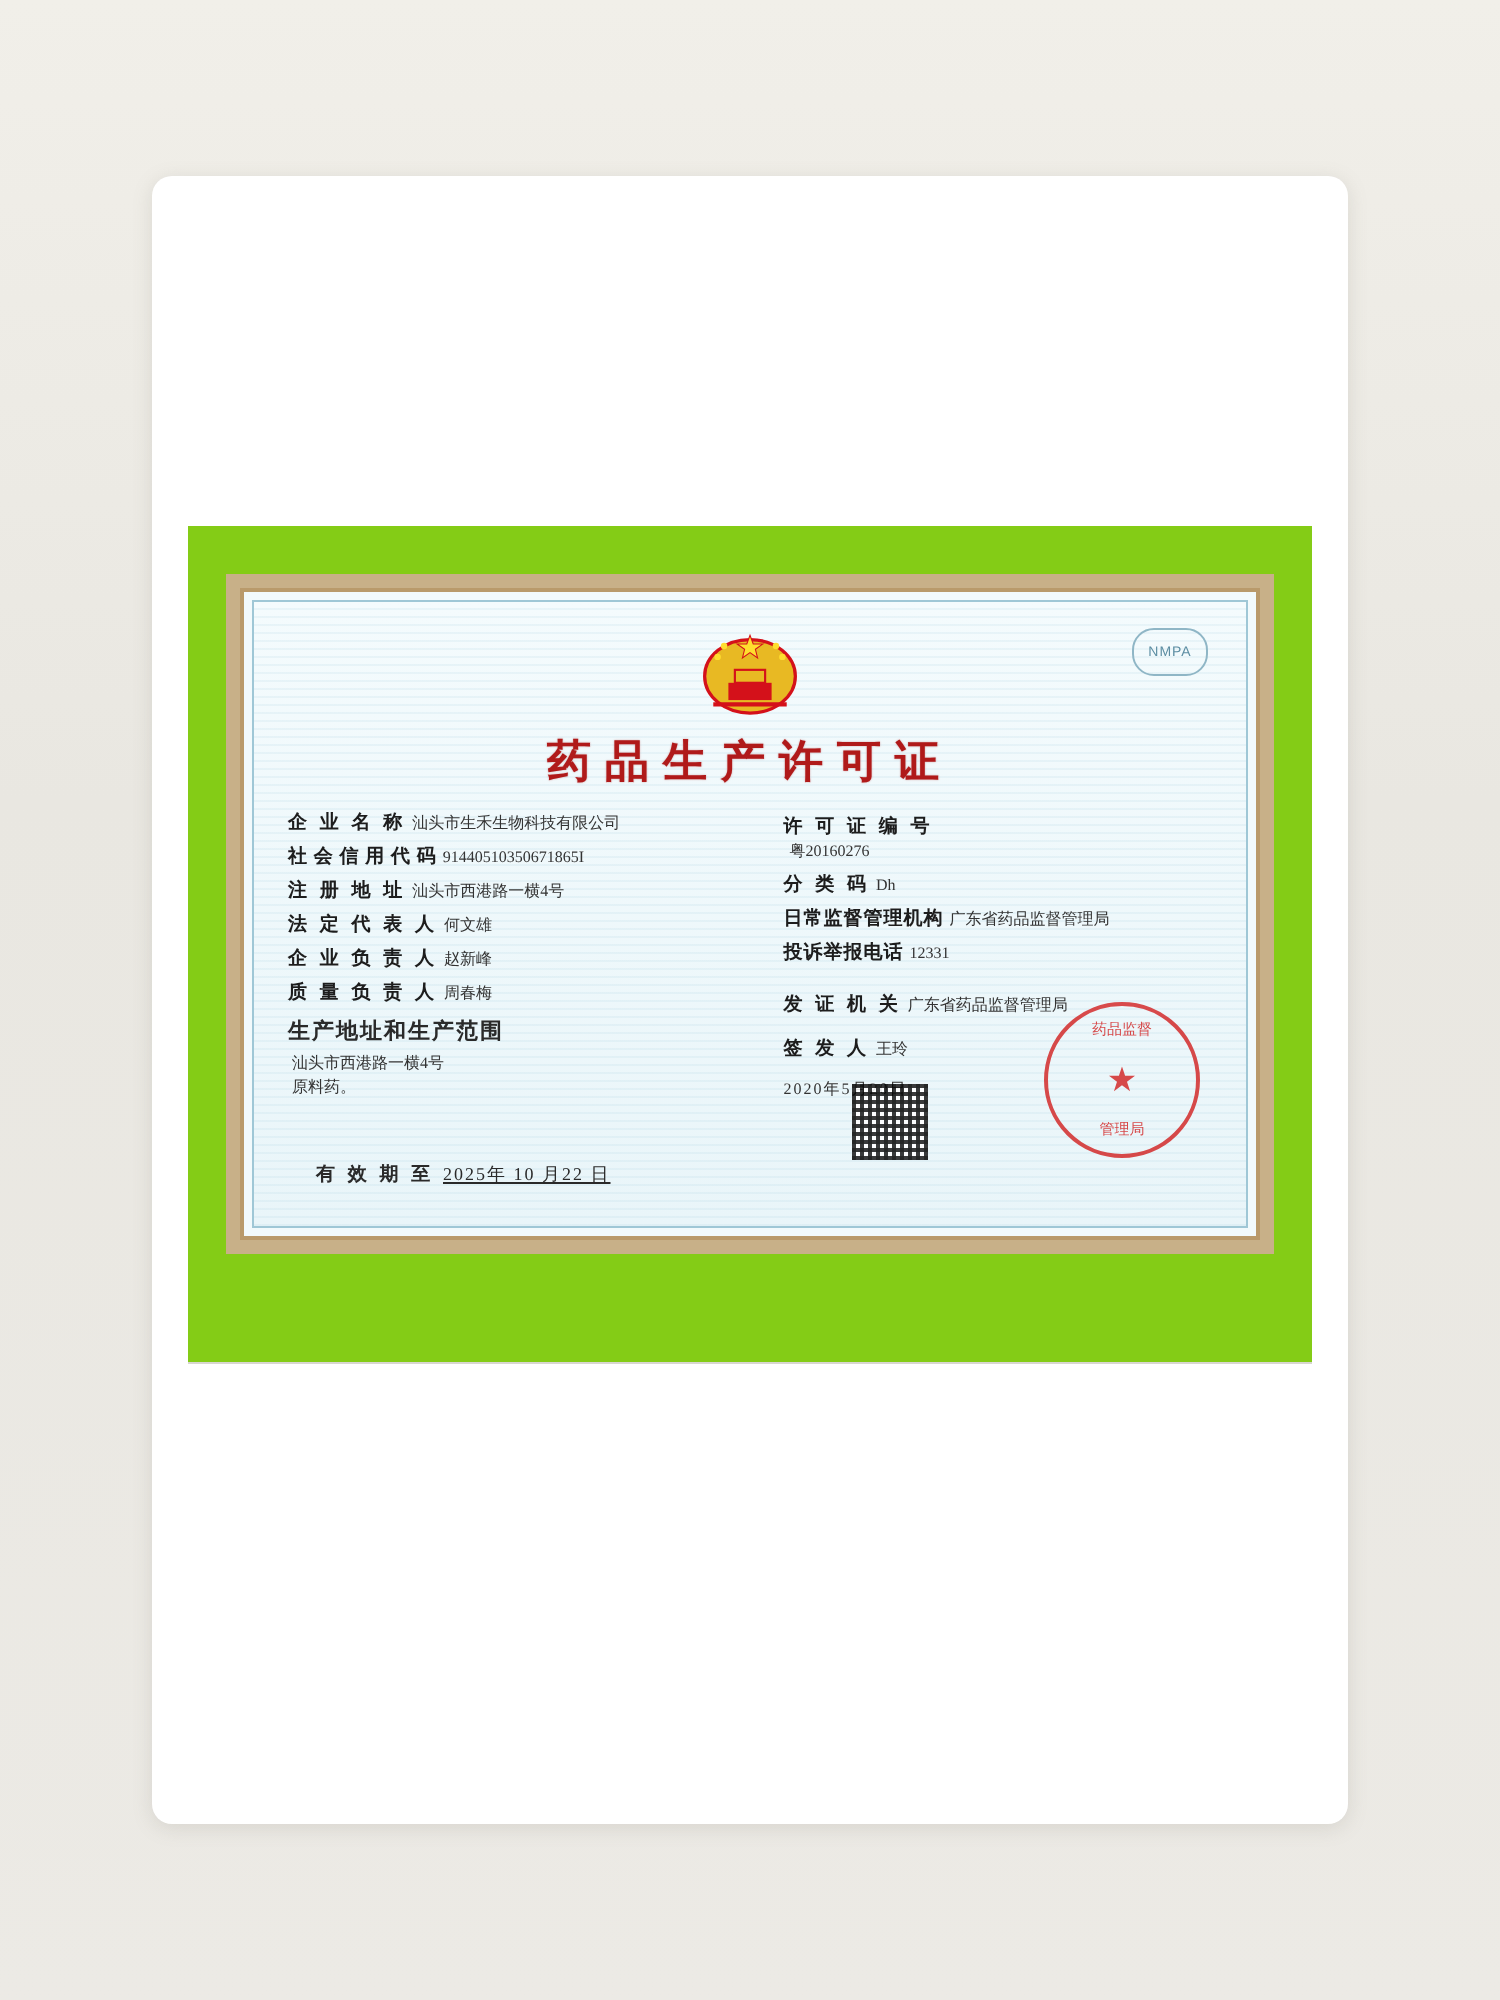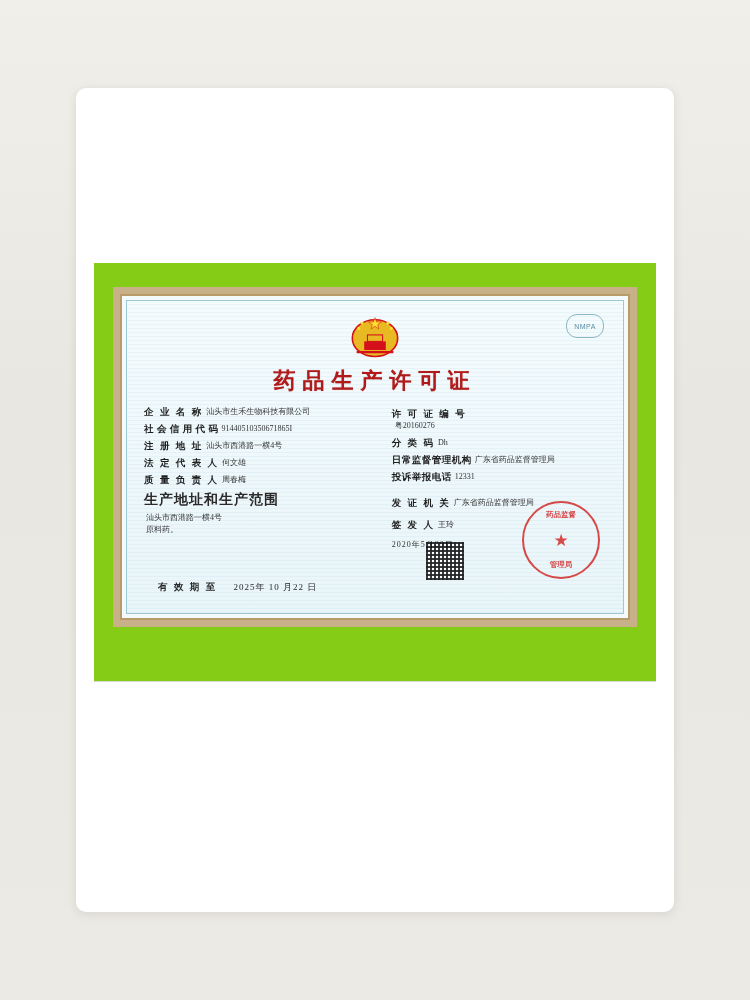--- a/index.html
+++ b/index.html
@@ -140,21 +140,21 @@
   }
   .lbl.tight { letter-spacing: 0.5px; }
   .val {
     margin-left: 3px;
     color: #333;
     font-size: 8px;
     white-space: nowrap;
   }
   .scope-label {
     font-weight: bold;
-    font-size: 14px;
+    font-size: 11px;
     letter-spacing: 1px;
     margin-bottom: 3px;
   }
   .scope-body {
     font-size: 8px;
     line-height: 12px;
     color: #333;
     padding-left: 2px;
   }
   .right-pad { margin-top: 2px; flex-direction: column; }
@@ -184,21 +184,21 @@
     transform: translate(-50%,-50%);
     color: #d32b2b;
     font-size: 17px;
     line-height: 1;
   }
   .seal-arc {
     position: absolute;
     left: 0; right: 0;
     text-align: center;
     font-size: 7.5px;
-    font-weight: bold;
+    font-weight: normal;
   }
   .seal-arc.top { top: 7px; }
   .seal-arc.bottom { bottom: 7px; margin-top: 20px; }
   .qr {
     position: absolute;
     left: 300px;
     bottom: 34px;
     width: 38px;
     height: 38px;
     background:
@@ -212,21 +212,22 @@
     left: 32px;
     bottom: 20px;
     font-size: 9.5px;
     font-weight: bold;
     letter-spacing: 2px;
   }
   .validity .v-val {
     font-weight: normal;
     font-size: 9px;
     letter-spacing: 1px;
-    margin-left: 12px;
+    margin-left: 0;
+    text-decoration: underline;
   }
   .footer {
     position: absolute;
     left: 0; right: 0;
     bottom: 10px;
     text-align: center;
     font-family: "Liberation Serif", serif;
     font-size: 9px;
     letter-spacing: 2px;
     color: #2b2b2b;
@@ -296,20 +297,24 @@
           </div>
           <div class="row">
             <span class="lbl">注 册 地 址</span>
             <span class="val">汕头市西港路一横4号</span>
           </div>
           <div class="row">
             <span class="lbl">法 定 代 表 人</span>
             <span class="val">何文雄</span>
           </div>
           <div class="row">
+            <span class="lbl">企 业 负 责 人</span>
+            <span class="val">赵新峰</span>
+          </div>
+          <div class="row">
             <span class="lbl">质 量 负 责 人</span>
             <span class="val">周春梅</span>
           </div>
 
           <div class="scope-label">生产地址和生产范围</div>
           <div class="scope-body">汕头市西港路一横4号</div>
           <div class="scope-body">原料药。</div>
         </div>
 
         <div class="col-right">

